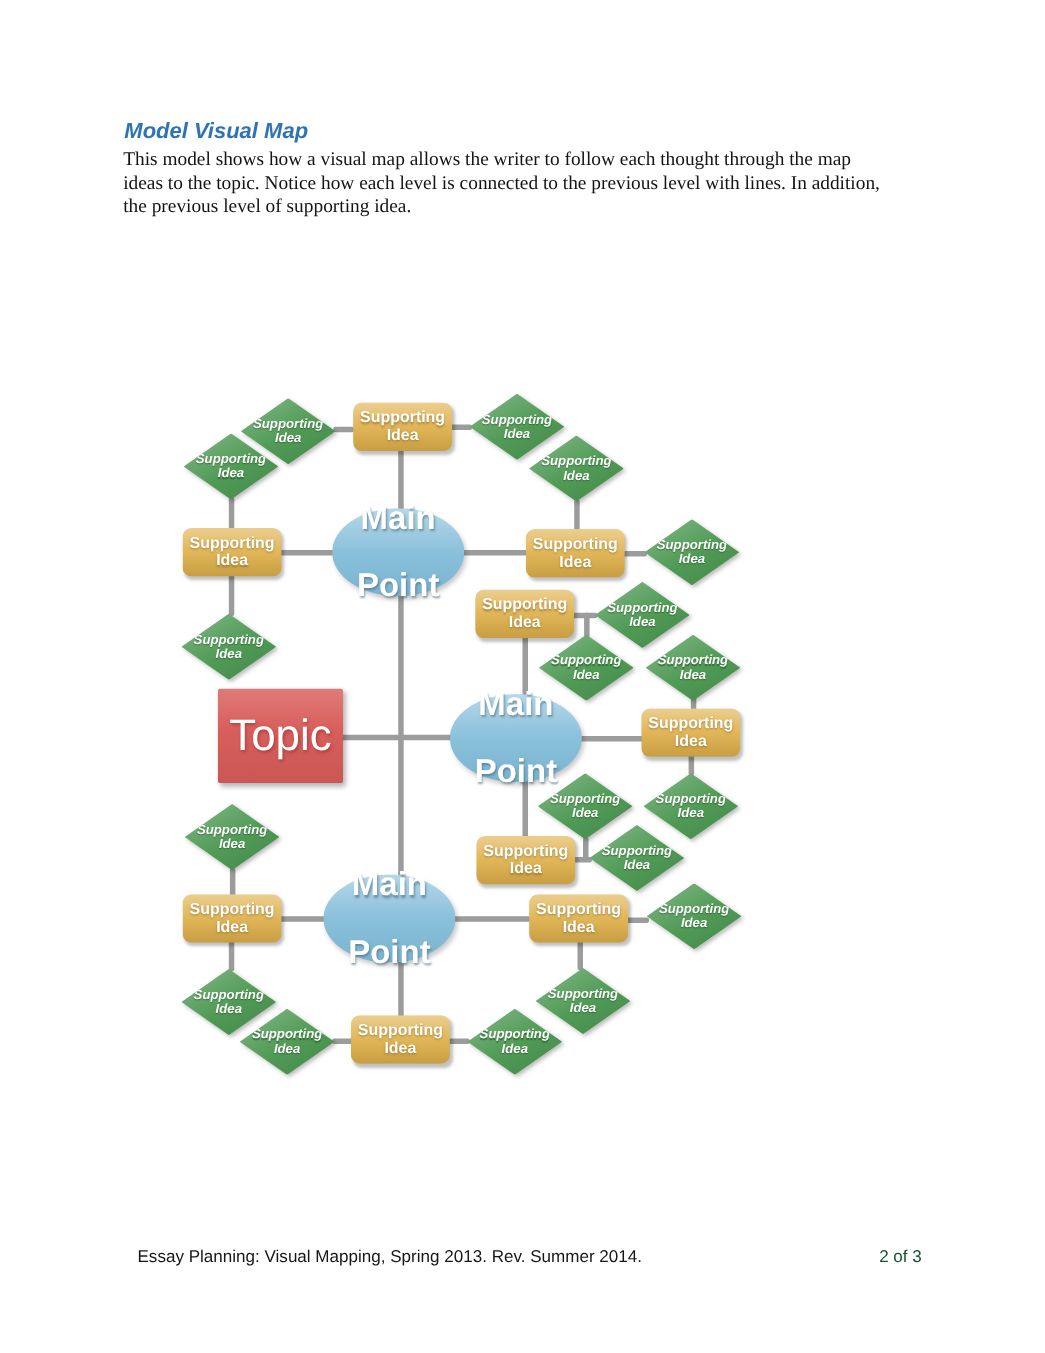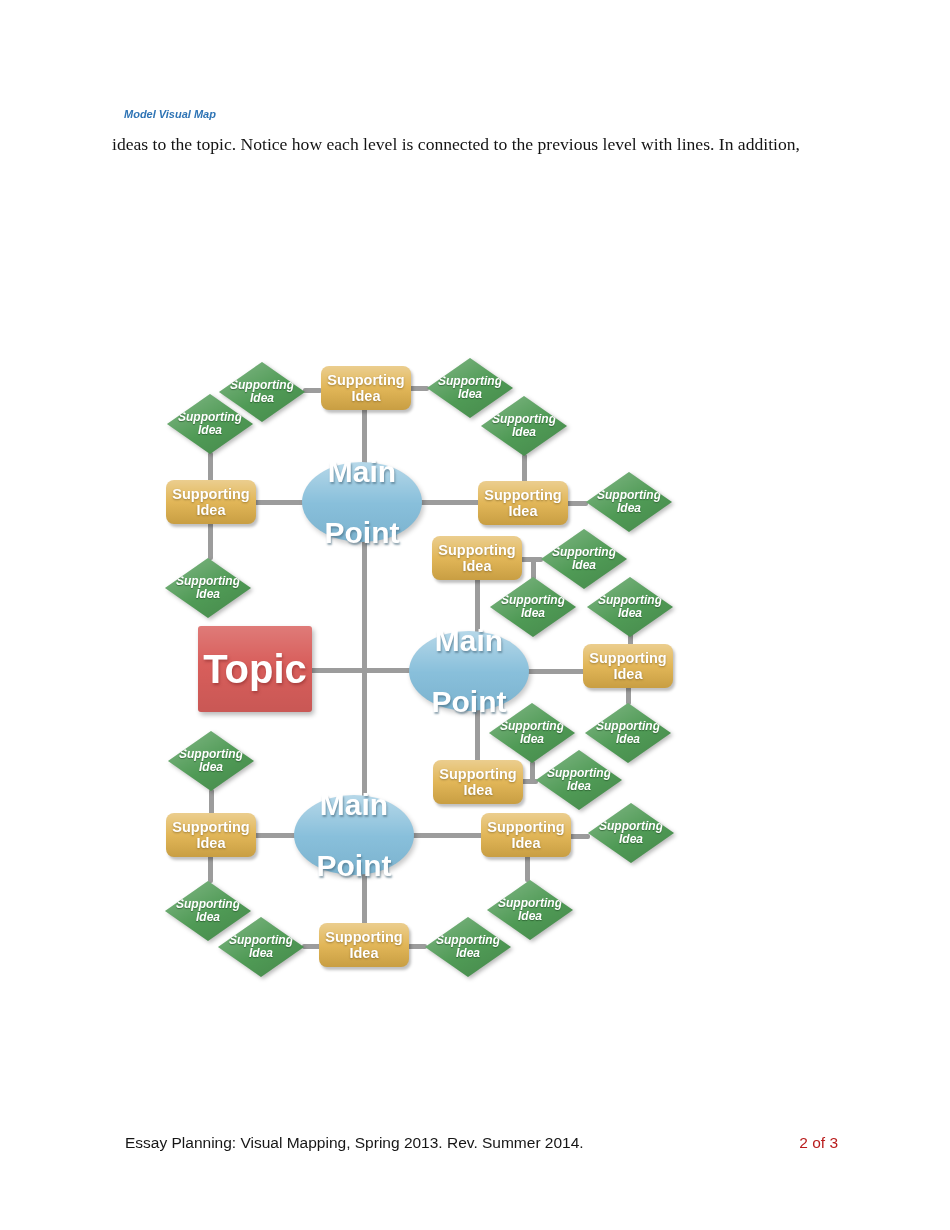--- a/index.html
+++ b/index.html
@@ -1,69 +1,71 @@
 <!DOCTYPE html>
 <html style="--c-topic: #d85e5b; --c-main: #82bcd9; --c-rect: #dfb04a; --c-diamond: #4f9a55; --c-connector: #9c9c9c; --c-heading: #2e74b5;"><head>
 <meta charset="utf-8">
 <style>
   html,body{margin:0;padding:0;background:#ffffff;}
   body{width:950px;height:1230px;position:relative;overflow:hidden;
        font-family:"Liberation Sans",sans-serif;}
 
-  .heading{position:absolute;left:124px;top:108px;
+  .heading{position:absolute;left:113px;top:108px;
            font-family:"Liberation Sans",sans-serif;
-           font-style:italic;font-weight:bold;font-size:11px;
+           font-style:italic;font-weight:bold;font-size:20px;
            color:var(--c-heading,#2e74b5);}
 
   .para{position:absolute;left:112px;top:134px;}
   .pline{font-family:"Liberation Serif",serif;font-size:17.6px;
          line-height:21.7px;color:#141414;white-space:nowrap;}
 
   .footer-left{position:absolute;left:125px;top:1134px;font-size:15.5px;color:#161616;}
-  .footer-right{position:absolute;right:112px;top:1134px;font-size:15.5px;color:#b91c1c;}
+  .footer-right{position:absolute;right:112px;top:1134px;font-size:15.5px;color:#14532d;}
 
   .diagram{position:absolute;left:0;top:0;width:950px;height:1230px;}
 
   .connector{position:absolute;background:var(--c-connector,#9c9c9c);border-radius:2px;}
 
   .node{position:absolute;display:flex;flex-direction:column;align-items:center;
         justify-content:center;text-align:center;color:#fff;box-sizing:border-box;}
 
   .rect{background:linear-gradient(180deg,rgba(255,255,255,.38),rgba(255,255,255,.08) 50%,rgba(0,0,0,.10)),var(--c-rect,#dfb04a);
         border-radius:8px;box-shadow:2px 3px 3px rgba(0,0,0,.25);
         font-weight:bold;font-size:14.5px;line-height:16px;
         text-shadow:0 1px 2px rgba(95,70,15,.5);}
 
   .main{background:linear-gradient(180deg,rgba(255,255,255,.42),rgba(255,255,255,.05) 52%,rgba(0,0,0,.05)),var(--c-main,#82bcd9);
         border-radius:50%;box-shadow:2px 3px 5px rgba(0,0,0,.22);
         font-weight:bold;font-size:30px;line-height:27px;
         text-shadow:1px 2px 2px rgba(70,105,125,.6);gap:34px;}
 
   .topic{background:linear-gradient(180deg,rgba(255,255,255,.18),rgba(255,255,255,0) 45%,rgba(0,0,0,.07)),var(--c-topic,#d85e5b);
          border-radius:3px;box-shadow:2px 3px 5px rgba(0,0,0,.28);
-         font-weight:bold;font-size:40px;line-height:40px;
+         font-weight:normal;font-size:40px;line-height:40px;
          text-shadow:1px 2px 3px rgba(140,45,45,.6);}
 
   .dwrap{position:absolute;filter:drop-shadow(2px 2px 2px rgba(0,0,0,.28));}
   .diamond{width:100%;height:100%;position:static;
            clip-path:polygon(50% 0,100% 50%,50% 100%,0 50%);
            background:linear-gradient(150deg,rgba(255,255,255,.30),rgba(255,255,255,0) 55%,rgba(0,0,0,.12)),var(--c-diamond,#4f9a55);
            display:flex;flex-direction:column;align-items:center;justify-content:center;
            text-align:center;color:#fff;font-style:italic;font-weight:bold;
            font-size:12px;line-height:13.5px;
            text-shadow:0 1px 1px rgba(25,65,30,.55);}
   .lbl{pointer-events:none;}
 </style>
 </head>
 <body>
 
 <div class="heading">Model Visual Map</div>
 
 <div class="para">
+  <div class="pline">This model shows how a visual map allows the writer to follow each thought through the map</div>
   <div class="pline">ideas to the topic. Notice how each level is connected to the previous level with lines. In addition,</div>
+  <div class="pline">the previous level of supporting idea.</div>
 </div>
 
 <div class="diagram">
     <div class="connector" style="left: 308px; top: 667.5px; width: 106px; height: 5px;"></div>
     <div class="connector" style="left: 361.5px; top: 540px; width: 5px; height: 257px;"></div>
     <div class="connector" style="left: 361.5px; top: 406px; width: 5px; height: 59px;"></div>
     <div class="connector" style="left: 303px; top: 387.5px; width: 19px; height: 5px;"></div>
     <div class="connector" style="left: 408px; top: 385.5px; width: 21px; height: 5px;"></div>
     <div class="connector" style="left: 207.5px; top: 452px; width: 5px; height: 30px;"></div>
     <div class="connector" style="left: 254px; top: 499.5px; width: 50px; height: 5px;"></div>

